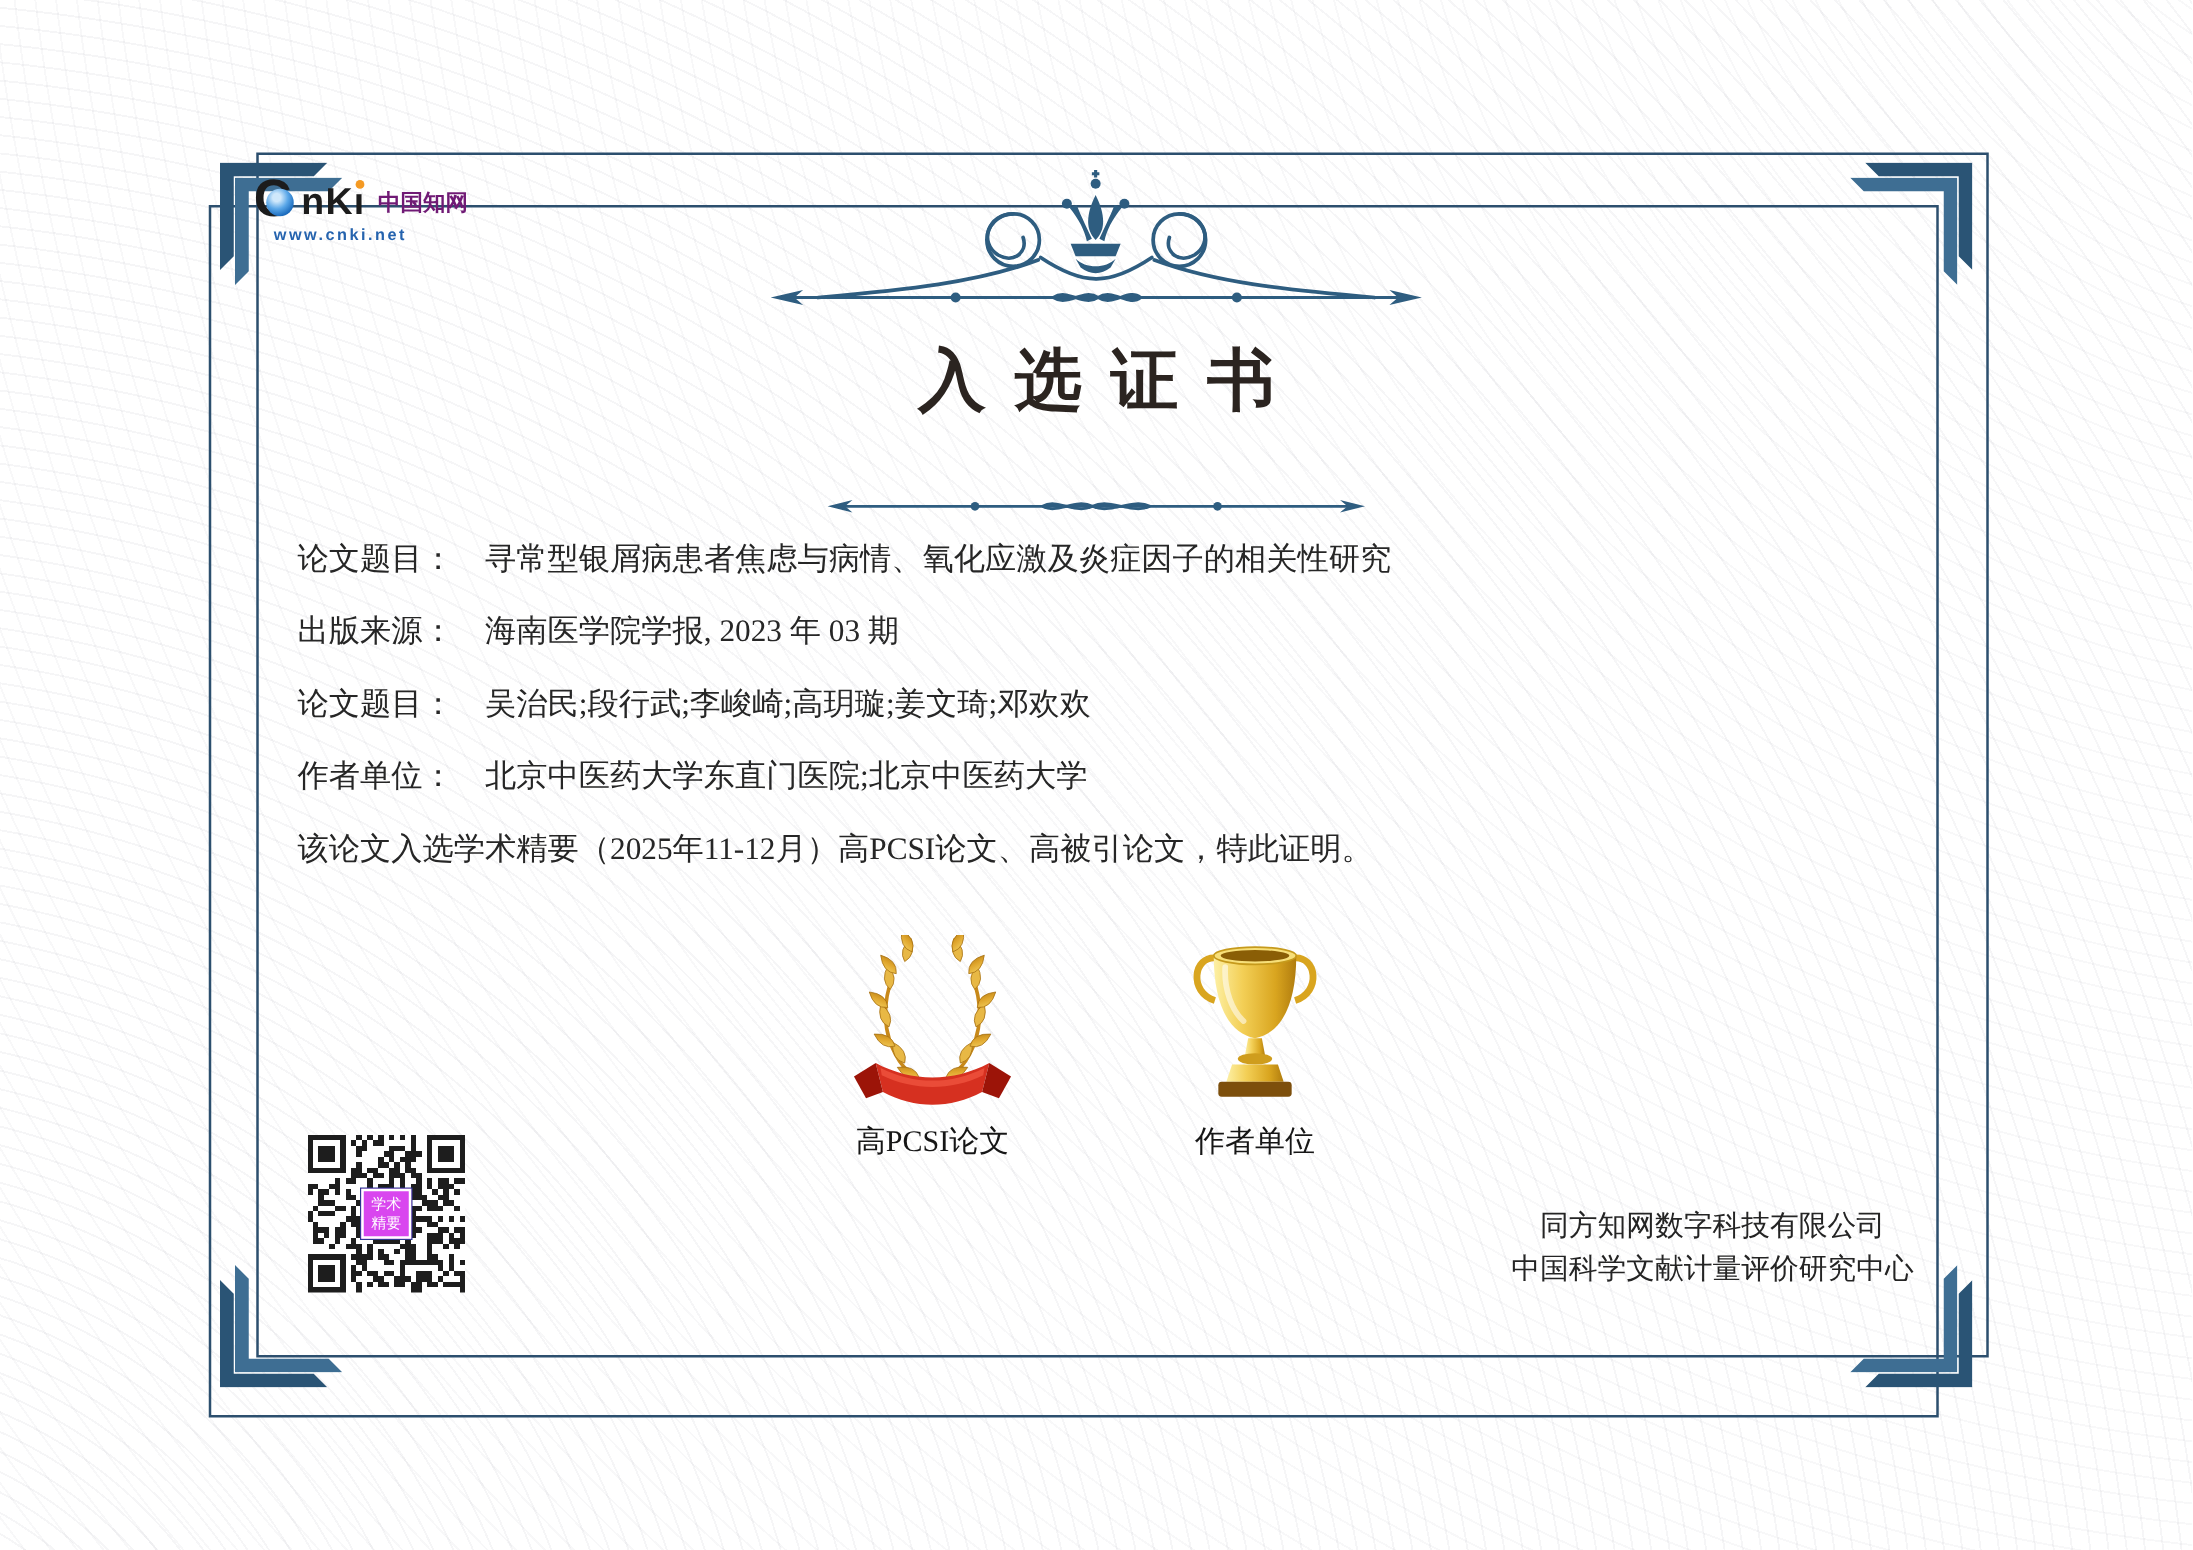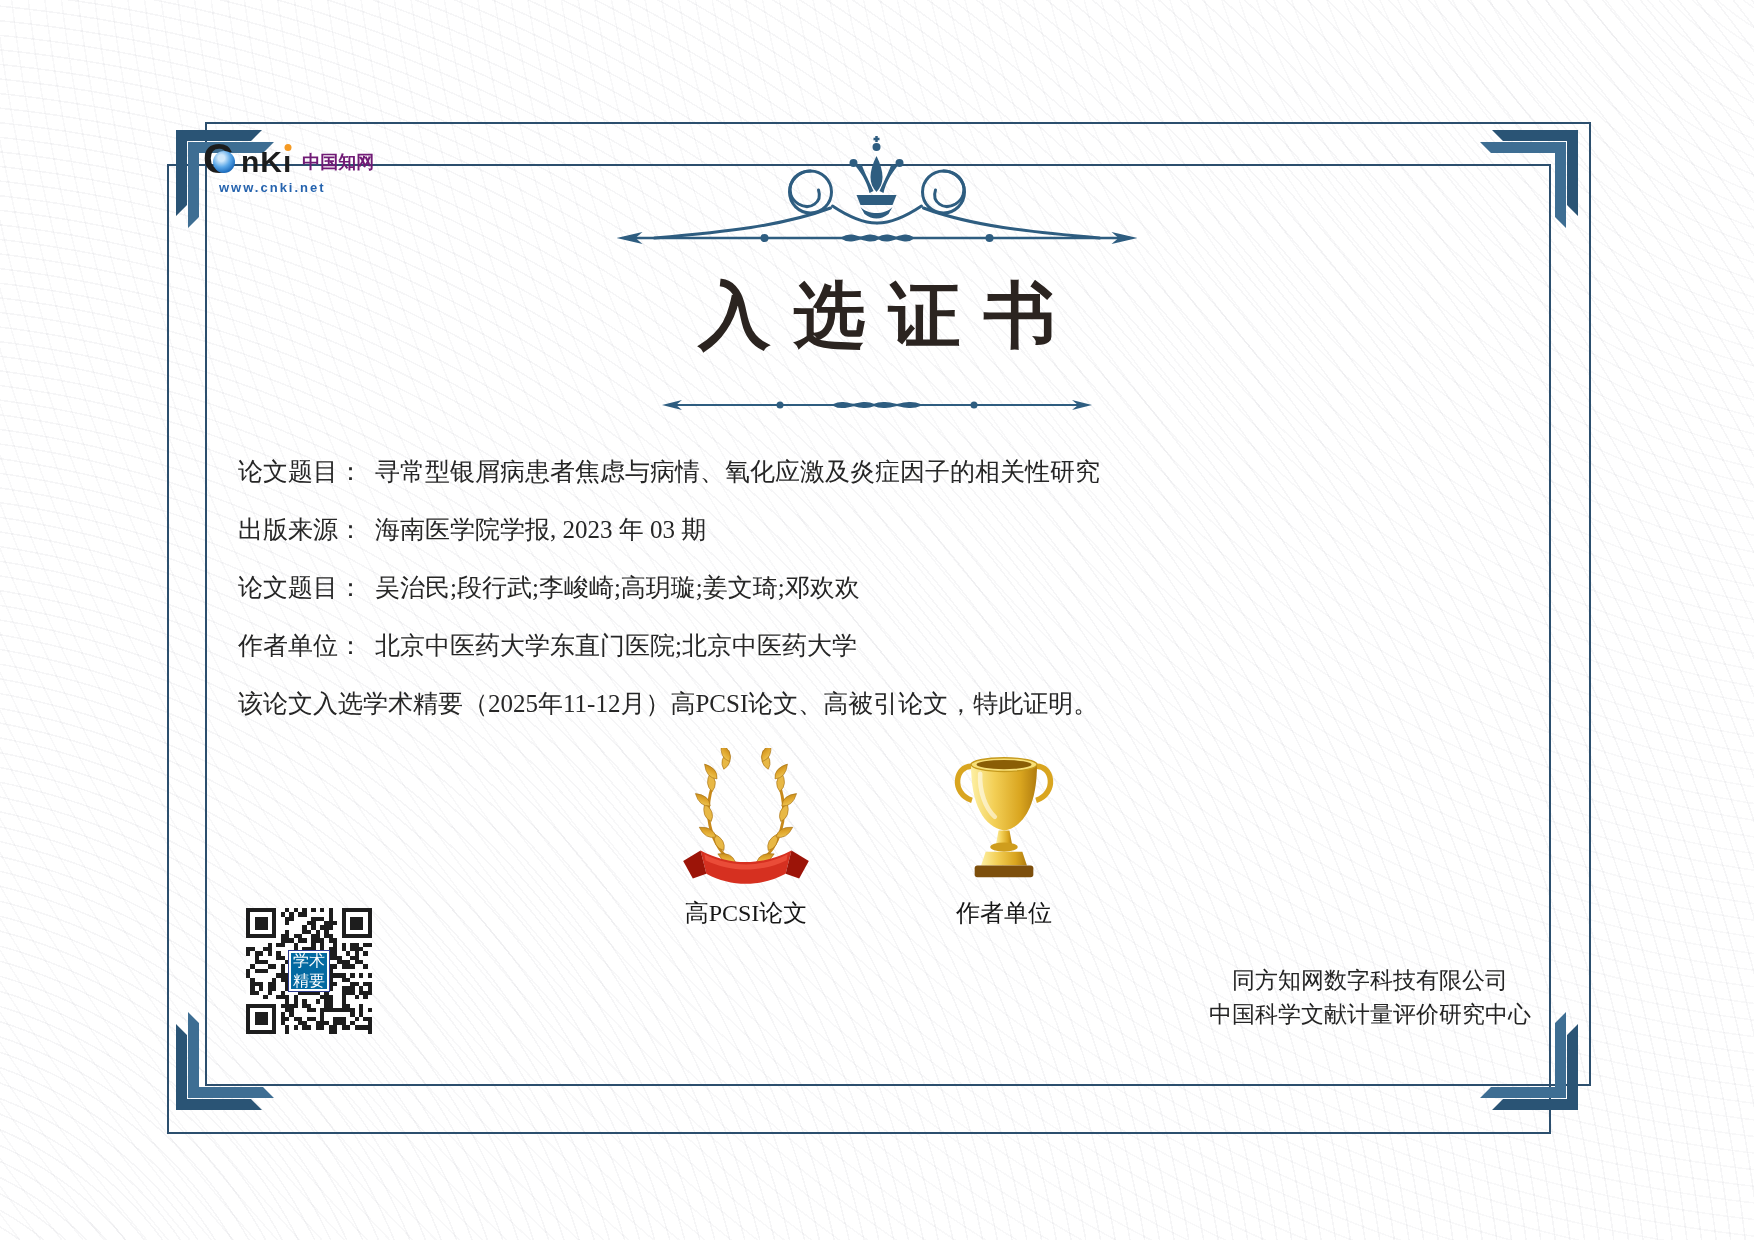--- a/index.html
+++ b/index.html
@@ -51,42 +51,42 @@
            font-family:"Liberation Serif","DejaVu Serif",serif;}
   .logo .row2{margin-top:0;margin-left:14px;font-size:13px;font-weight:700;color:#2563ae;letter-spacing:2px;}
 
   
   .crown-orn{position:absolute;left:50%;top:132px;transform:translateX(-50%);}
   .divider-orn{position:absolute;left:50%;top:395px;transform:translateX(-50%);}
 
   
   .title{position:absolute;left:0;top:268px;width:100%;margin:0;
          text-align:center;font-family:"Liberation Sans","DejaVu Sans",sans-serif;
-         font-size:72px;font-weight:700;color:#2b2420;
+         font-size:54px;font-weight:700;color:#2b2420;
          letter-spacing:23px;padding-left:23px;box-sizing:border-box;}
 
   
   .body-block{position:absolute;left:238px;top:430px;width:1180px;font-size:25px;color:#262626;}
-  .row{height:58px;display:flex;align-items:flex-end;white-space:nowrap;}
+  .row{height:58px;display:flex;align-items:flex-start;white-space:nowrap;gap:13px;}
   .row .label{margin-right:12px;}
 
   
   .awards{position:absolute;left:640px;top:748px;width:470px;display:flex;gap:46px;}
   .award{width:220px;display:flex;flex-direction:column;align-items:center;}
   .award svg{display:block;}
   .award-label{margin-top:4px;font-size:24px;color:#161616;}
 
   
   .qr{position:absolute;left:246px;top:908px;width:126px;height:126px;}
   .qr svg{display:block;width:126px;height:126px;}
   .qr-center{position:absolute;left:50%;top:50%;transform:translate(-50%,-50%);
-             width:36px;height:36px;background:#0369a1;border:2px solid #fff;
+             width:36px;height:36px;background:#d946ef;border:2px solid #fff;
              box-shadow:0 0 0 1px #2b3990;display:flex;flex-direction:column;
              align-items:center;justify-content:center;color:#fff;
-             font-size:16px;line-height:1.25;font-family:"Liberation Sans","DejaVu Sans",sans-serif;}
+             font-size:12px;line-height:1.25;font-family:"Liberation Sans","DejaVu Sans",sans-serif;}
 
   
   .issuer{position:absolute;left:1170px;top:944px;width:400px;text-align:center;
           font-size:23px;line-height:34px;color:#242424;margin-top:20px;}
 </style>
 </head>
 <body>
 
 <div class="page">
 

